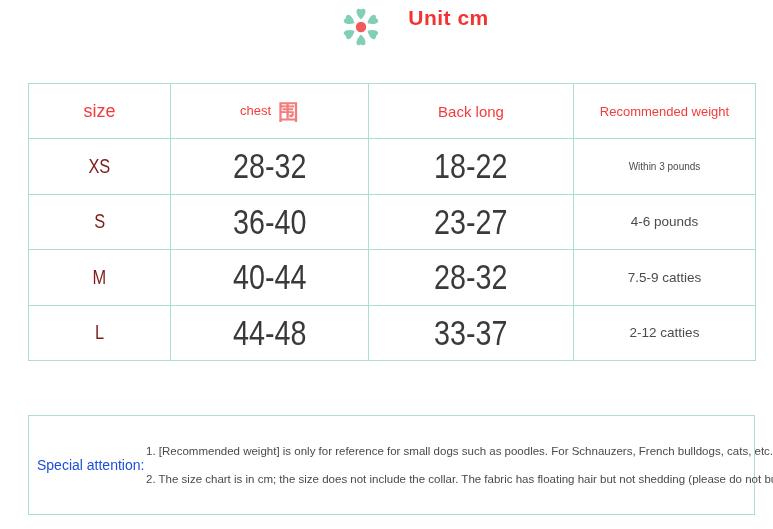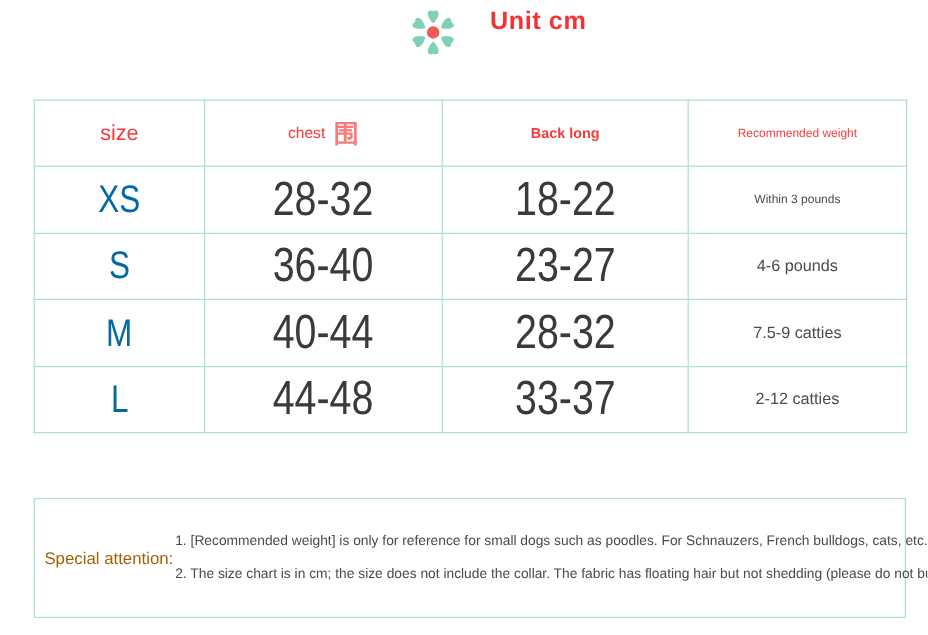--- a/index.html
+++ b/index.html
@@ -27,35 +27,35 @@
   }
   .size-table thead tr{height:55px;margin-left:48px;}
   .size-table tbody tr{height:55.5px;}
   th{font-weight:normal;}
   .h-size{color:#f43b3b;font-size:18px;}
   .h-chest{color:#f43b3b;font-size:13px;}
   .seal{
     color:#f37d7d;font-size:21px;font-weight:bold;vertical-align:middle;
     margin-left:7px;line-height:1;
   }
-  .h-back{color:#f43b3b;font-size:12px;font-weight:bold;}
-  .h-weight{color:#f43b3b;font-size:10px;}
-  .cell-size{color:#0369a1;font-size:32px;}
-  .cell-num{color:#3a3a3a;font-size:40px;}
+  .h-back{color:#f43b3b;font-size:15px;}
+  .h-weight{color:#f43b3b;font-size:13px;}
+  .cell-size{color:#7f1d1d;font-size:20px;}
+  .cell-num{color:#3a3a3a;font-size:35px;}
   .cond{display:inline-block;transform:scaleX(.82);transform-origin:center;}
   .cell-weight{color:#4b4b4b;font-size:13.5px;}
   .size-table tbody tr:first-child .cell-weight{font-size:10px;}
   
   .notes-box{
     position:absolute;left:28px;top:415px;width:727px;height:100px;
     border:1.5px solid #abdfd1;box-sizing:border-box;background:#fff;
   }
   .notes-label{
     position:absolute;left:8px;top:50%;transform:translateY(-50%);
-    color:#a16207;font-size:14px;white-space:nowrap;
+    color:#1d4ed8;font-size:14px;white-space:nowrap;
   }
   .notes-list{
     position:absolute;left:117px;top:0;right:6px;height:100%;
     display:flex;flex-direction:column;justify-content:center;gap:15px;
   }
   .note{color:#4a4a4a;font-size:11.5px;line-height:1.1;white-space:nowrap;}
   .note.small{font-size:10.5px;}
 </style>
 </head>
 <body>

